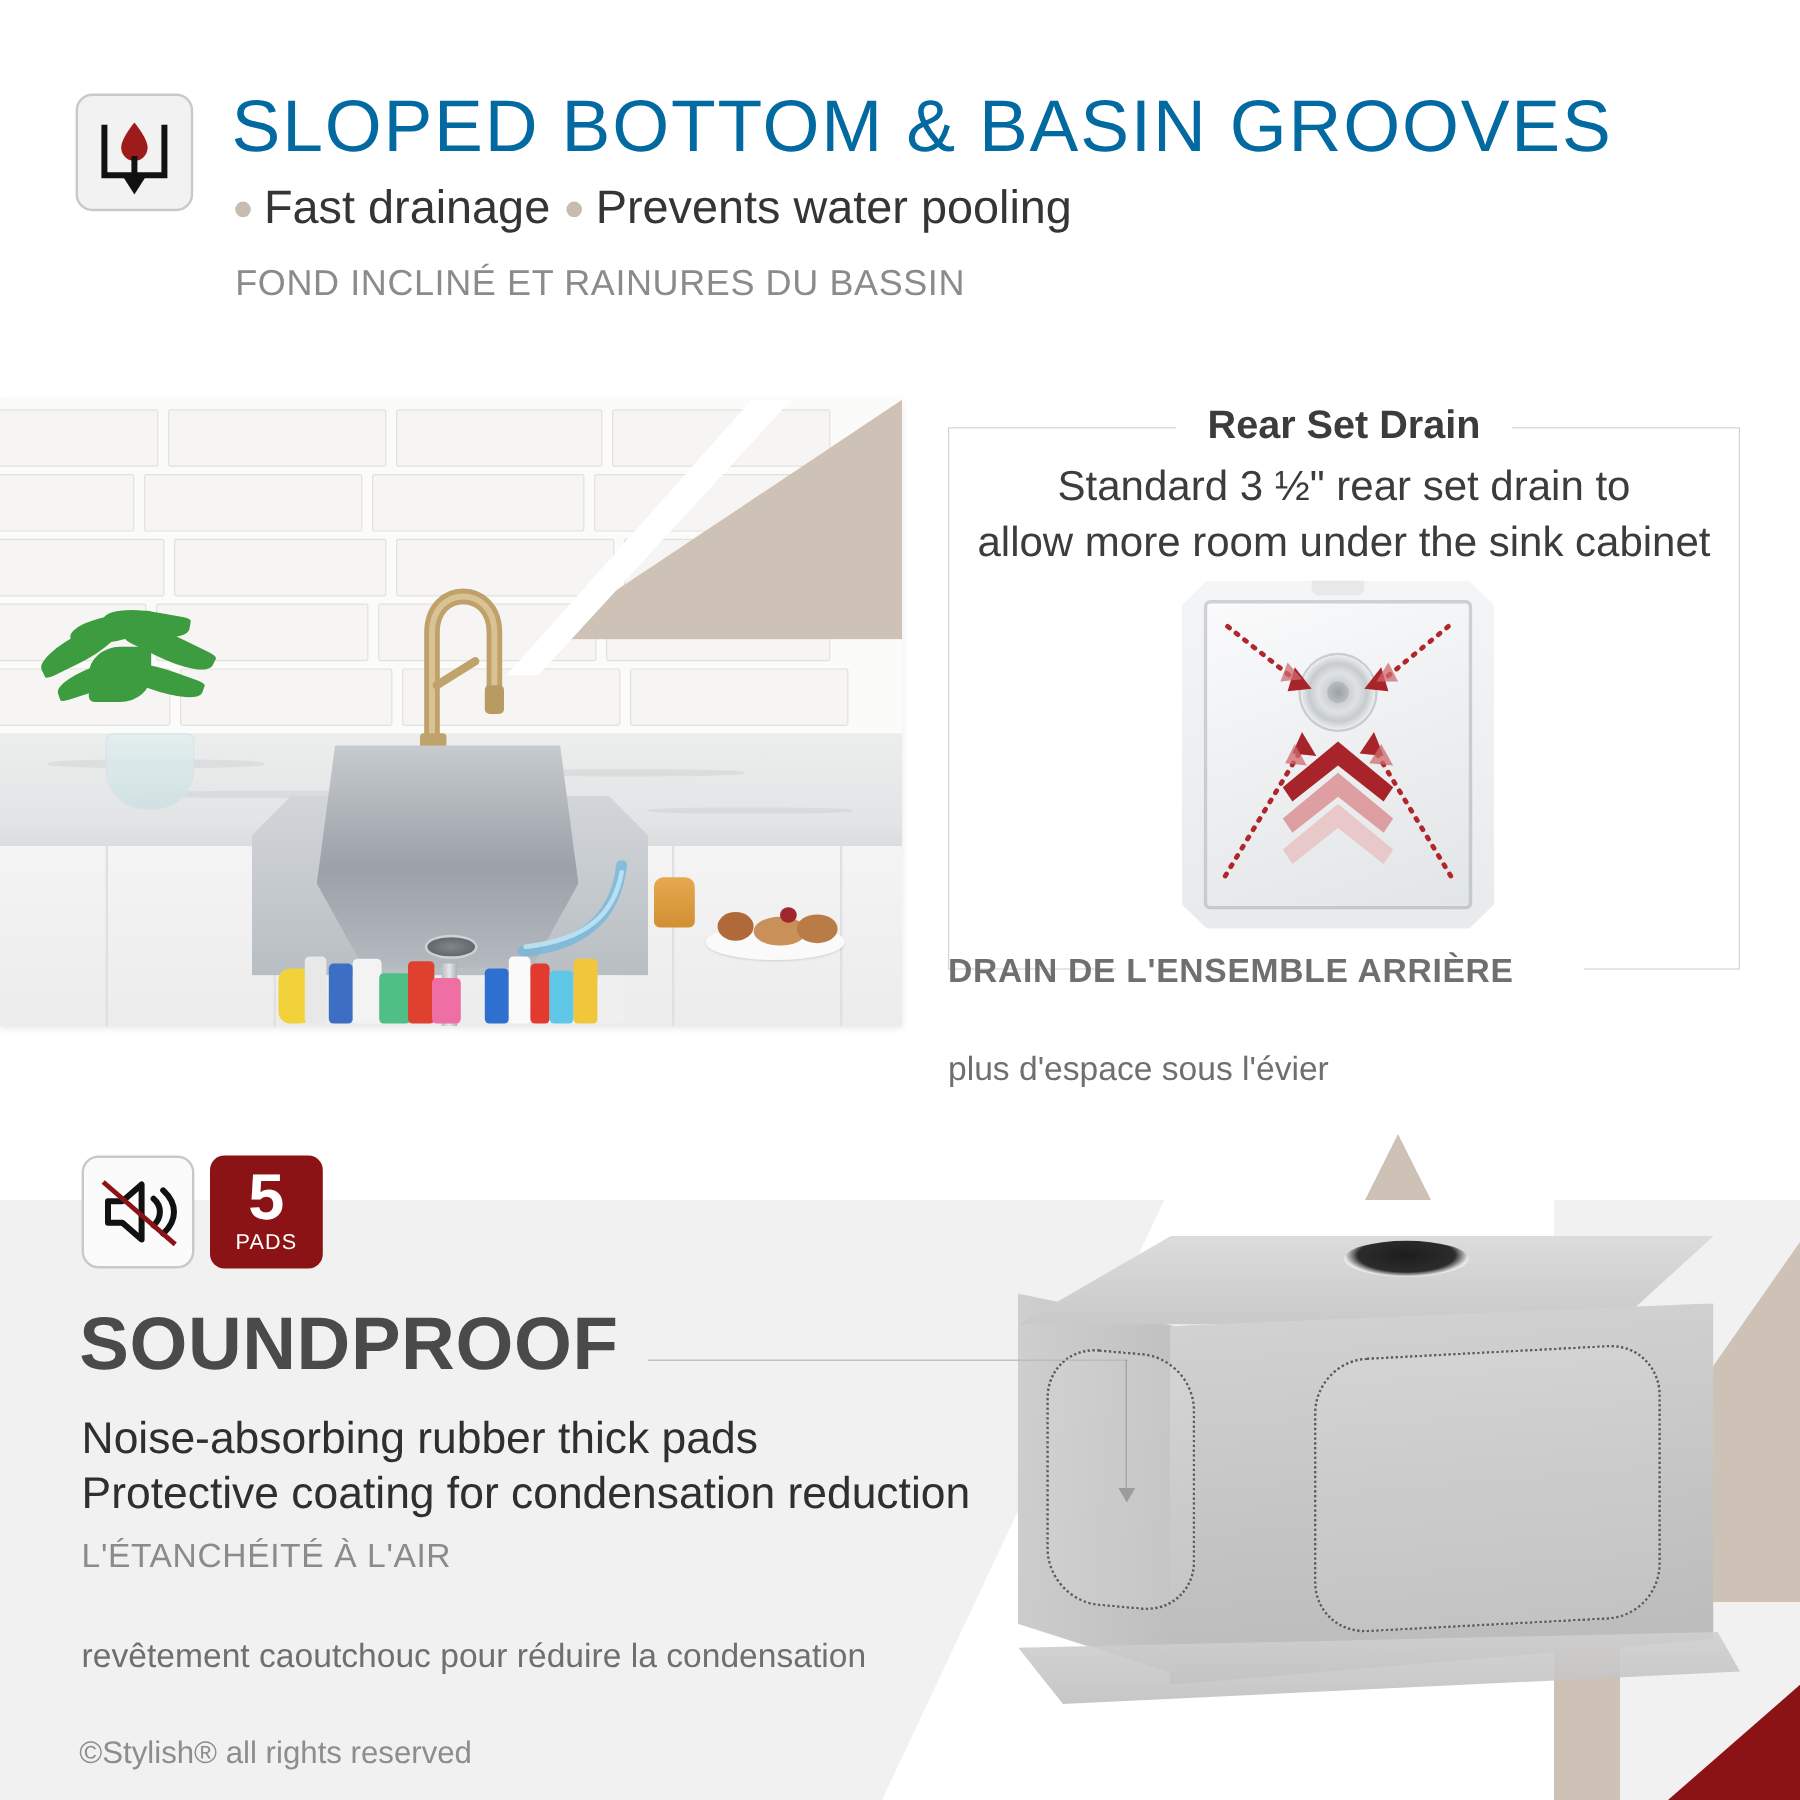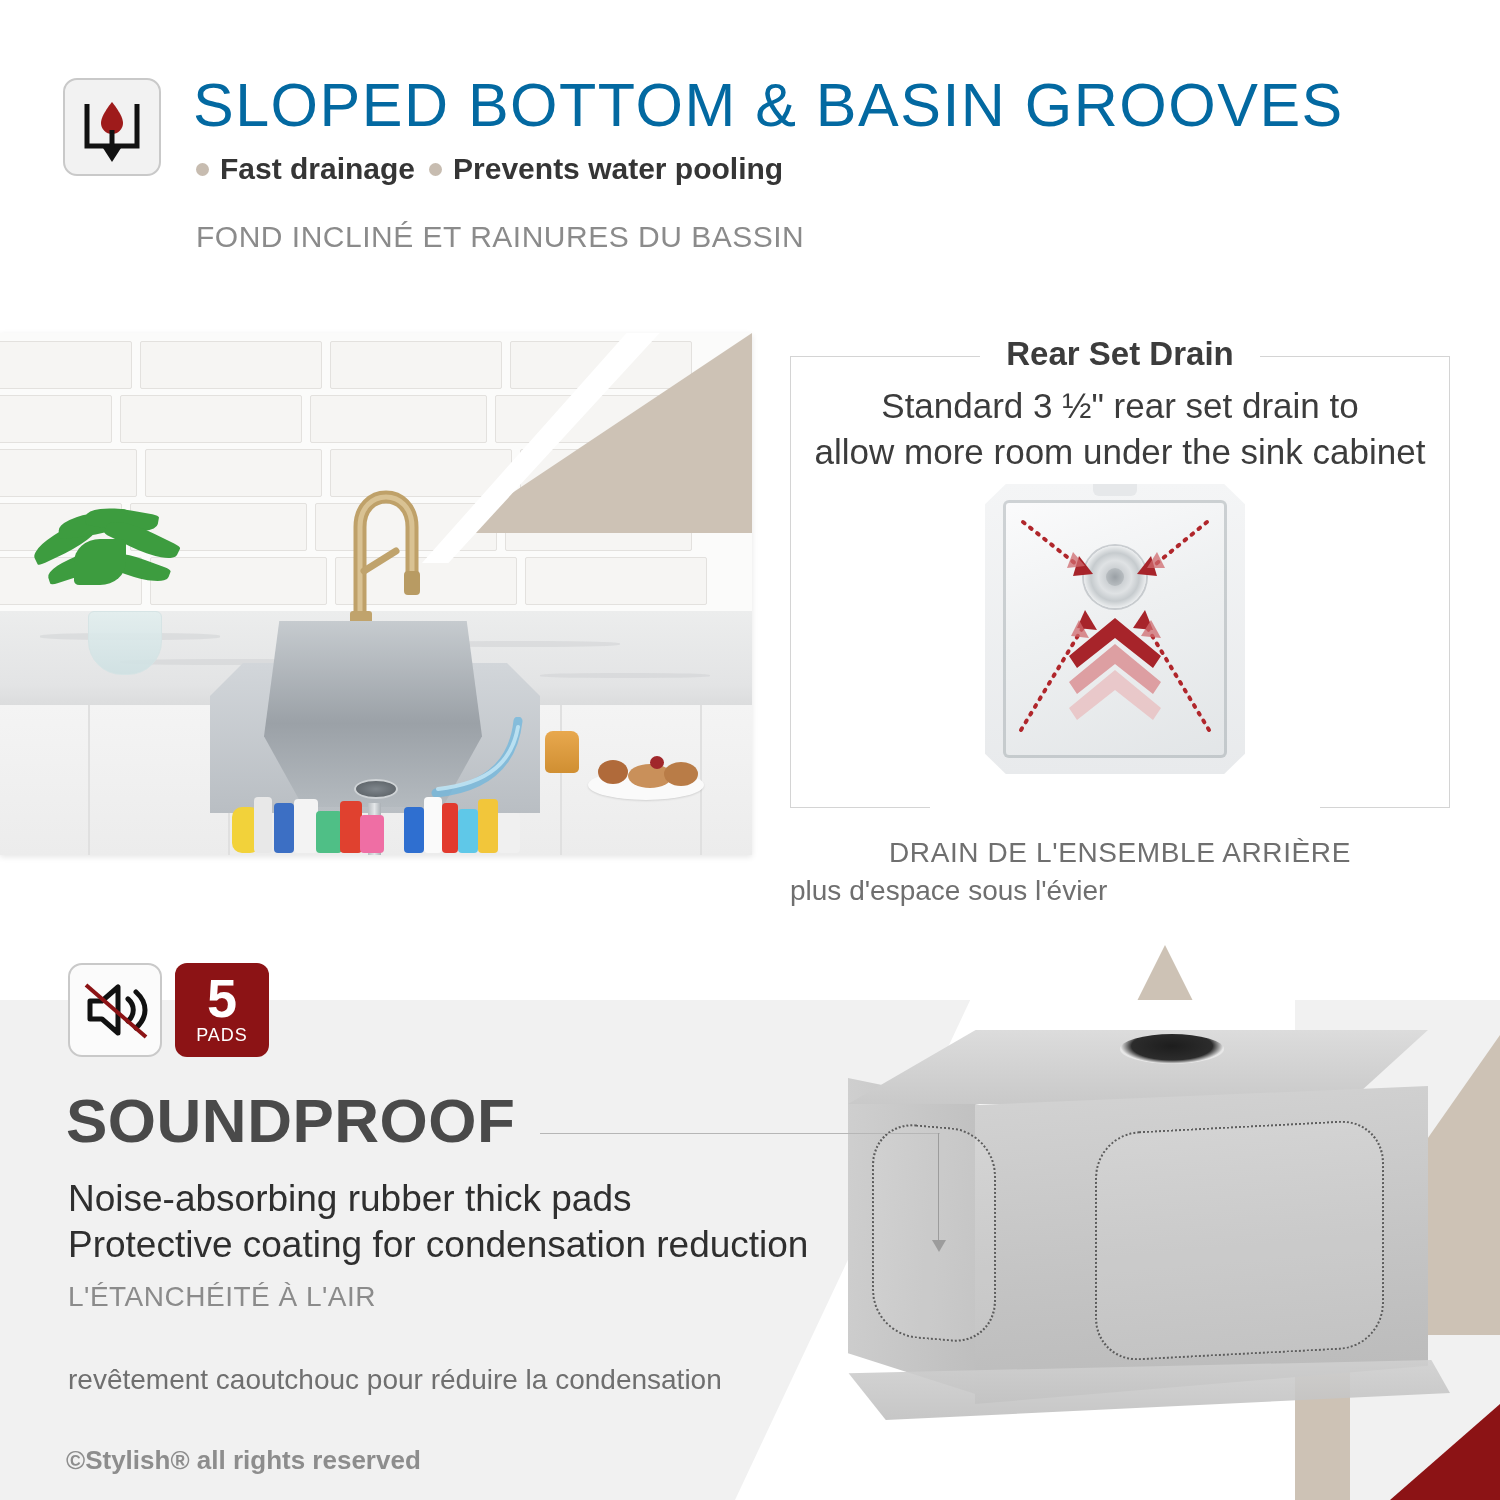--- a/index.html
+++ b/index.html
@@ -19,21 +19,21 @@
     box-sizing:border-box;
   }
   .hdr-title{
     position:absolute;left:193px;top:70px;
     font-size:61px;letter-spacing:1.5px;color:#0369a1;
     font-weight:300;white-space:nowrap;
     font-family:"Liberation Sans", sans-serif;
   }
   .hdr-sub{
     position:absolute;left:196px;top:152px;
-    font-size:30px;color:#353535;font-weight:700;white-space:nowrap;
+    font-size:39px;color:#353535;font-weight:400;white-space:nowrap;
     display:flex;align-items:center;gap:0;
   }
   .bullet{
     display:inline-block;width:13px;height:13px;border-radius:50%;
     background:#c7bcb0;margin:0 11px 0 0;flex:0 0 auto;
   }
   .bullet.mid{margin-left:14px;}
   .hdr-fr1{
     position:absolute;left:196px;top:220px;
     font-size:30px;color:#8b8b8b;font-weight:300;letter-spacing:.5px;white-space:nowrap;
@@ -128,22 +128,22 @@
   }
   .rsd-l1{
     position:absolute;left:790px;width:660px;top:386px;text-align:center;
     font-size:35px;color:#3c3c3c;font-weight:300;
   }
   .rsd-l2{
     position:absolute;left:778px;width:684px;top:432px;text-align:center;
     font-size:35px;color:#3c3c3c;font-weight:300;
   }
   .rsd-fr-title{
-    position:absolute;left:790px;width:660px;top:793px;text-align:center;
-    font-size:28px;color:#6f6f6f;font-weight:400;letter-spacing:.6px;margin-top:44px;
+    position:absolute;left:790px;width:660px;top:793px;
+    font-size:28px;color:#6f6f6f;font-weight:700;letter-spacing:.6px;
   }
   .rsd-fr-mask{position:absolute;top:797px;height:26px;background:#ffffff;}
   .rsd-fr1{
     position:absolute;left:770px;width:700px;top:838px;text-align:center;
     font-size:28px;color:#6f6f6f;font-weight:300;
   }
   .rsd-fr2{
     position:absolute;left:790px;width:660px;top:875px;
     font-size:28px;color:#6f6f6f;font-weight:300;
   }
@@ -230,21 +230,21 @@
   .sp-arrow{
     position:absolute;left:932px;top:1240px;width:0;height:0;
     border-left:7px solid transparent;border-right:7px solid transparent;
     border-top:12px solid #9c9c9c;
   }
   .sp-en1{position:absolute;left:68px;top:1178px;font-size:37px;color:#2f2f2f;font-weight:300;white-space:nowrap;}
   .sp-en2{position:absolute;left:68px;top:1224px;font-size:37px;color:#2f2f2f;font-weight:300;white-space:nowrap;}
   .sp-fr-title{position:absolute;left:68px;top:1281px;font-size:28px;color:#8b8b8b;font-weight:300;letter-spacing:.5px;white-space:nowrap;}
   .sp-fr1{position:absolute;left:68px;top:1327px;font-size:28px;color:#6f6f6f;font-weight:300;white-space:nowrap;}
   .sp-fr2{position:absolute;left:68px;top:1364px;font-size:28px;color:#6f6f6f;font-weight:300;white-space:nowrap;}
-  .copyright{position:absolute;left:66px;top:1445px;font-size:26px;color:#8d8d8d;font-weight:700;white-space:nowrap;text-align:center;}
+  .copyright{position:absolute;left:66px;top:1445px;font-size:26px;color:#8d8d8d;font-weight:400;white-space:nowrap;text-align:center;}
 
   
   .spk{position:absolute;left:830px;top:1030px;width:620px;height:420px;}
   .spk-top{
     position:absolute;left:18px;top:0px;width:580px;height:74px;
     background:linear-gradient(180deg,#dcdcdc,#c9c9c9);
     clip-path:polygon(22% 0, 100% 0, 86% 100%, 0 100%);
   }
   .spk-hole{
     position:absolute;left:290px;top:4px;width:104px;height:30px;border-radius:50%;

